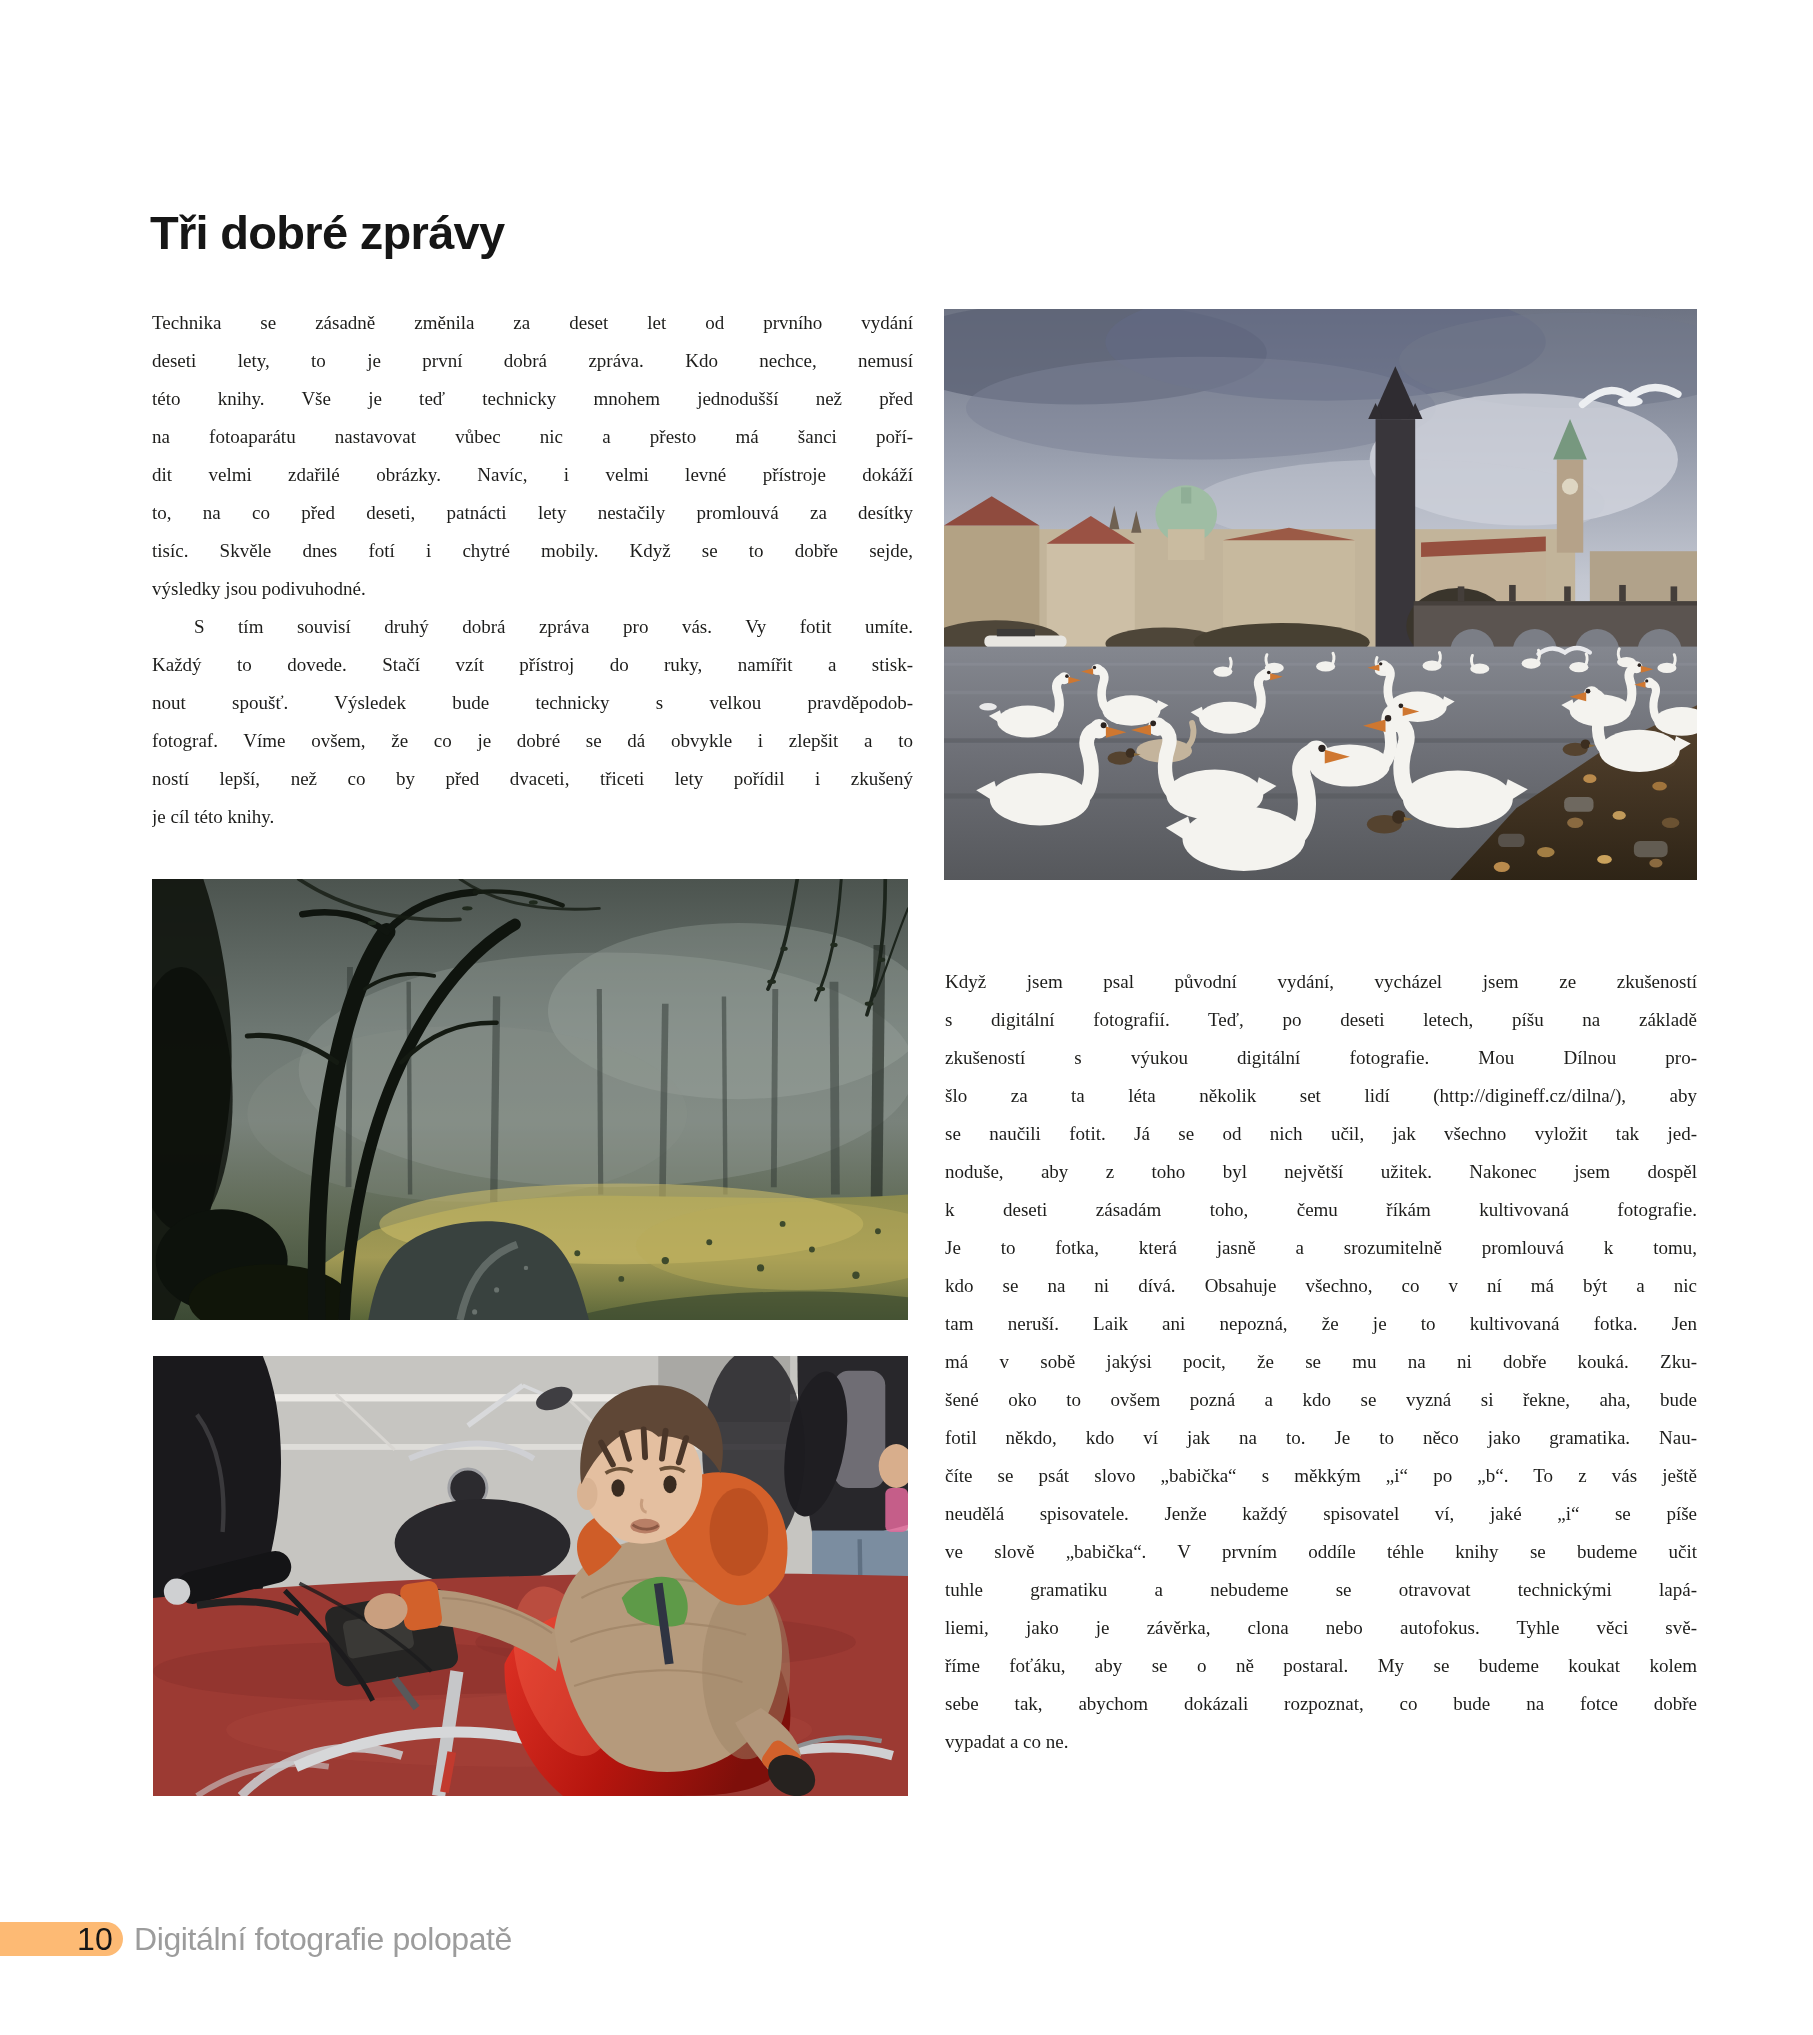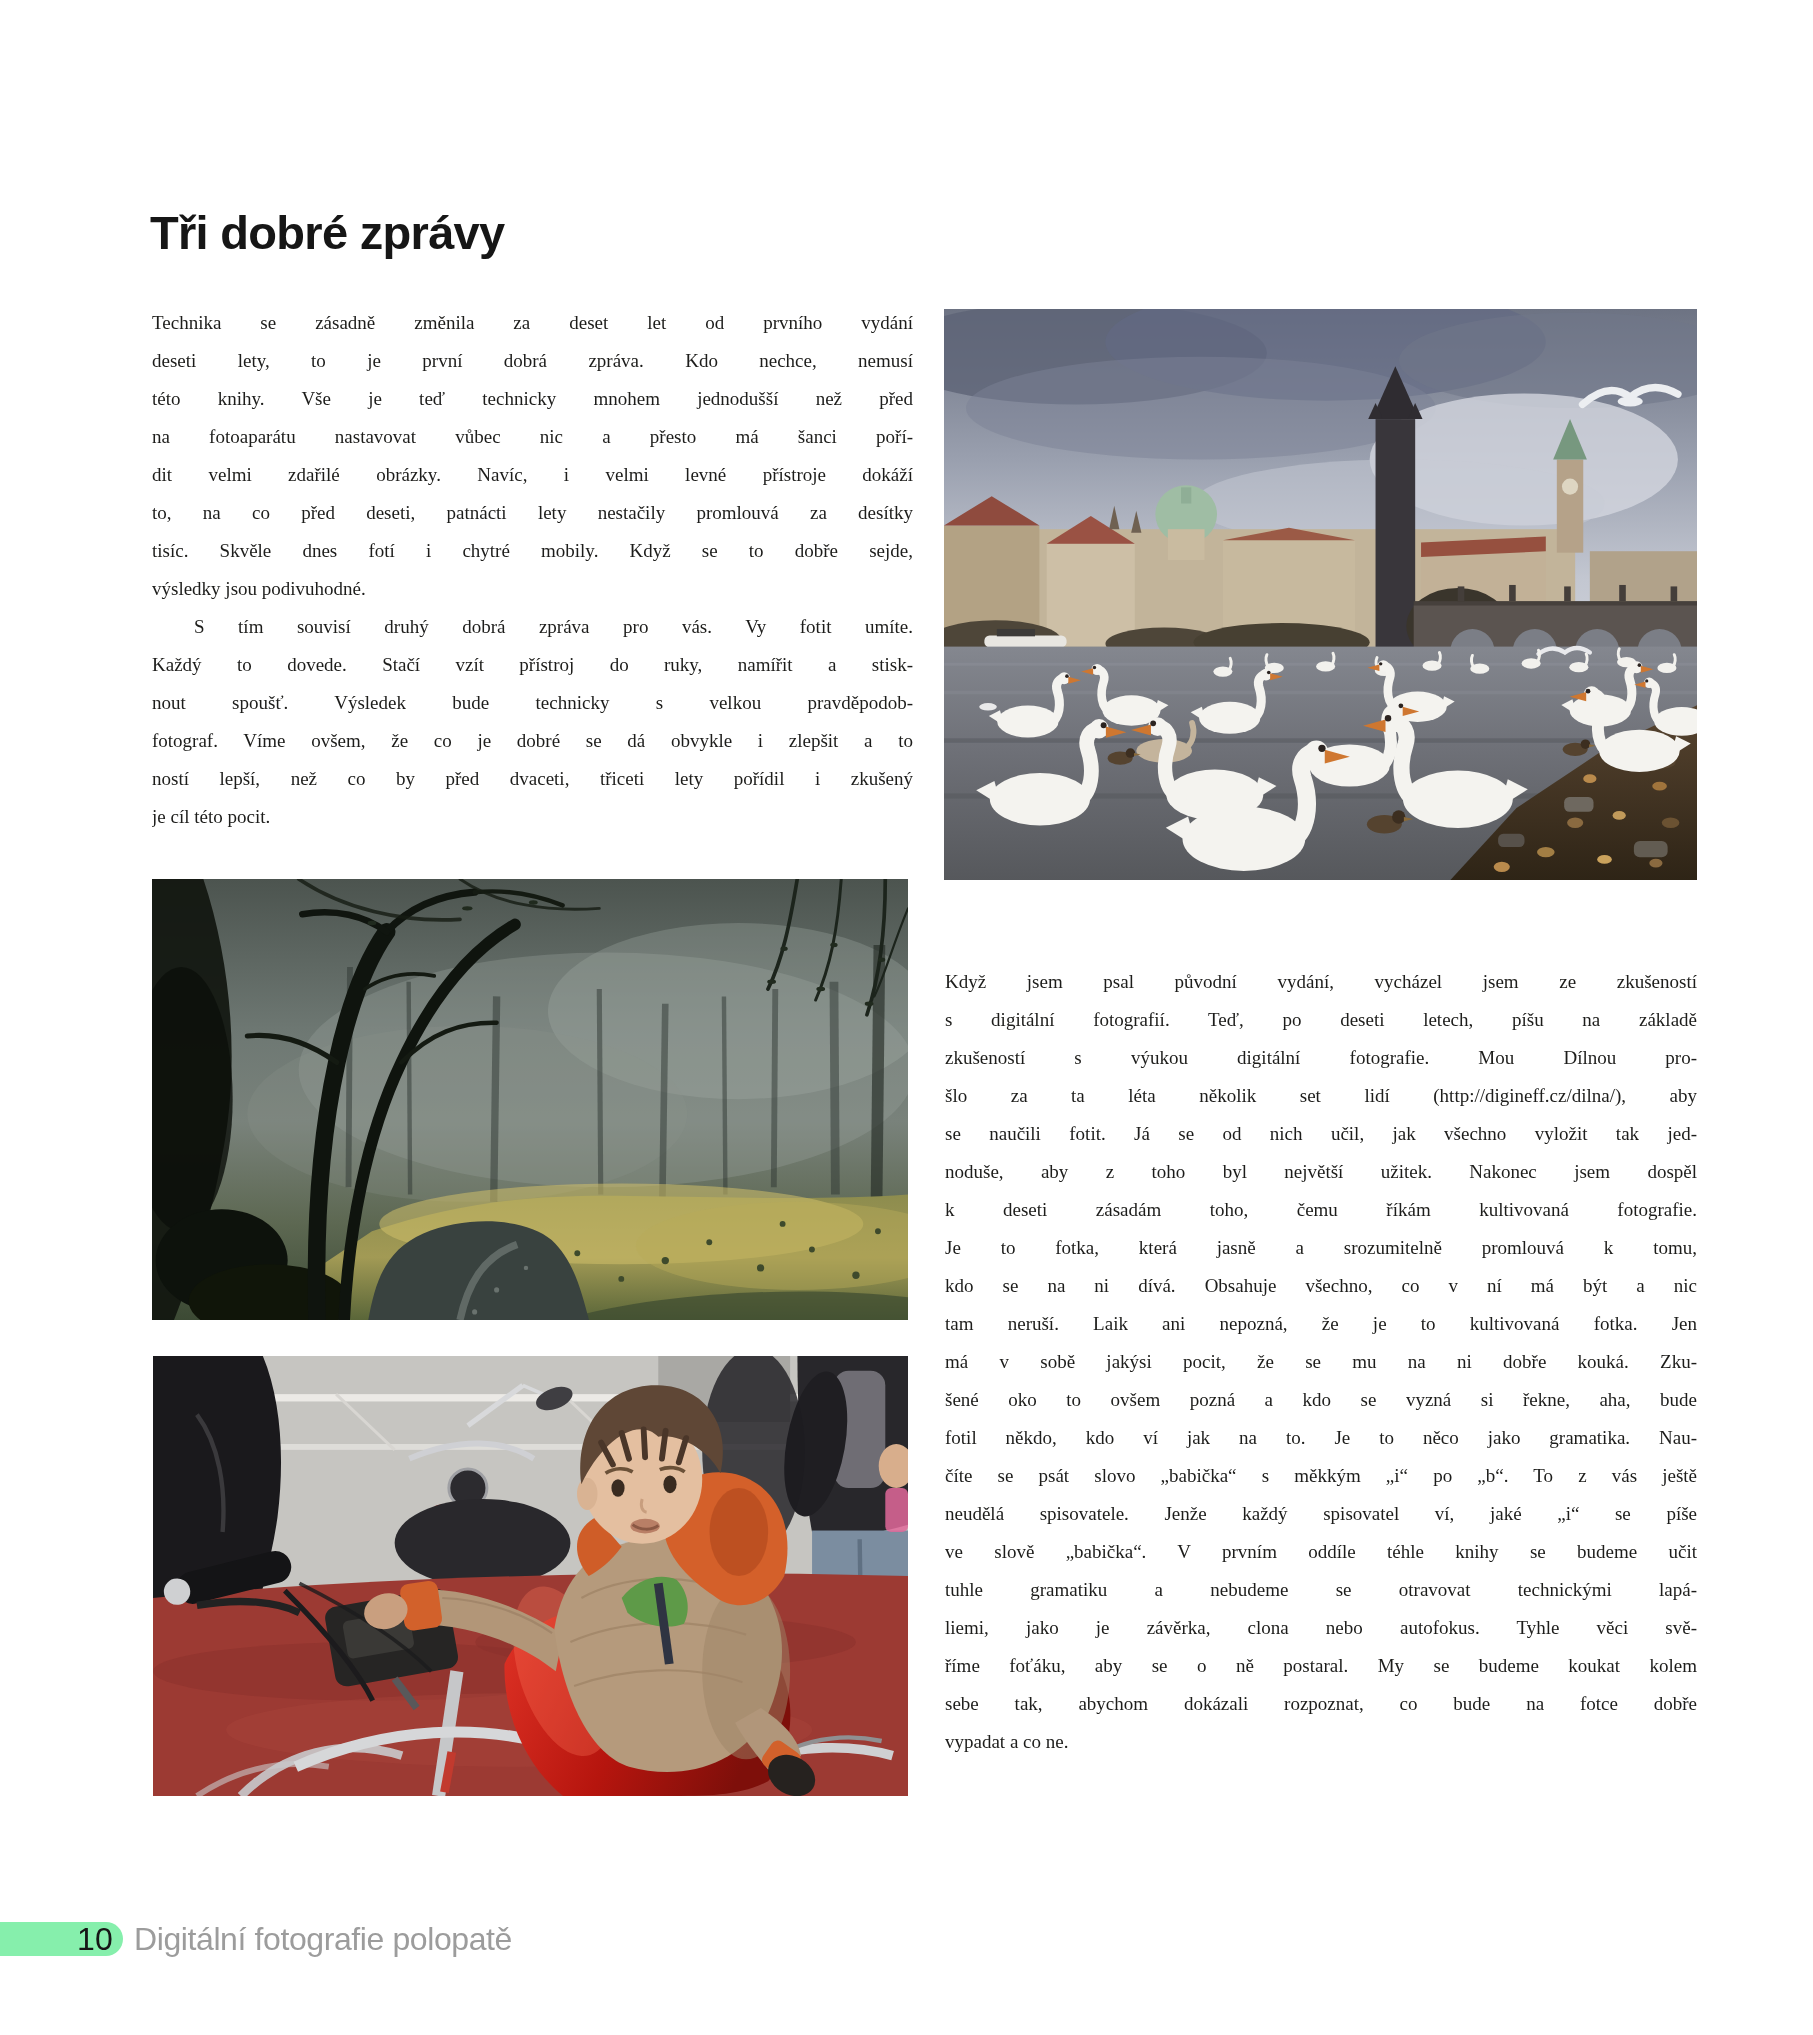--- a/index.html
+++ b/index.html
@@ -31,21 +31,21 @@
   .indent-first .tline:first-child{text-indent:42px;}
 
   figure{margin:0;padding:0;position:absolute;}
   figure svg{display:block;width:100%;height:100%;}
   .ph-swans{left:944px;top:309px;width:753px;height:571px;}
   .ph-forest{left:152px;top:879px;width:756px;height:441px;}
   .ph-moto{left:153px;top:1356px;width:755px;height:440px;}
 
   .footer-pill{
     position:absolute;left:0;top:1922px;width:123px;height:34px;
-    background:#86efac;border-radius:0 17.6px 17.6px 0;
+    background:#fdba74;border-radius:0 17.6px 17.6px 0;
   }
   .footer-pagenum{
     position:absolute;right:10.3px;top:0;width:100%;
     font-family:"Liberation Sans", sans-serif;font-size:32px;line-height:35px;
     color:#161616;text-align:right;
   }
   .footer-title{
     position:absolute;left:134px;top:1921px;
     font-family:"Liberation Sans", sans-serif;font-size:32px;line-height:36px;
     letter-spacing:-0.4px;color:#9c9c9c;white-space:nowrap;
@@ -68,21 +68,21 @@
         <div class="tline">to, na co před deseti, patnácti lety nestačily promlouvá za desítky</div>
         <div class="tline">tisíc. Skvěle dnes fotí i chytré mobily. Když se to dobře sejde,</div>
         <div class="tline tline-last">výsledky jsou podivuhodné.</div>
       </div>
     <div class="para indent-first">
         <div class="tline">S tím souvisí druhý dobrá zpráva pro vás. Vy fotit umíte.</div>
         <div class="tline">Každý to dovede. Stačí vzít přístroj do ruky, namířit a stisk-</div>
         <div class="tline">nout spoušť. Výsledek bude technicky s velkou pravděpodob-</div>
         <div class="tline">fotograf. Víme ovšem, že co je dobré se dá obvykle i zlepšit a to</div>
         <div class="tline">ností lepší, než co by před dvaceti, třiceti lety pořídil i zkušený</div>
-        <div class="tline tline-last">je cíl této pocit.</div>
+        <div class="tline tline-last">je cíl této knihy.</div>
       </div>
   </div>
 
   <figure class="ph-swans">
     <svg viewBox="0 0 1026 778" preserveAspectRatio="none">
       <defs>
         <linearGradient id="skyG" x1="0" y1="0" x2="0" y2="1">
           <stop offset="0" stop-color="#6d7383"></stop>
             <stop offset="0.45" stop-color="#9aa0af"></stop>
           <stop offset="0.8" stop-color="#c3c7d1"></stop>

